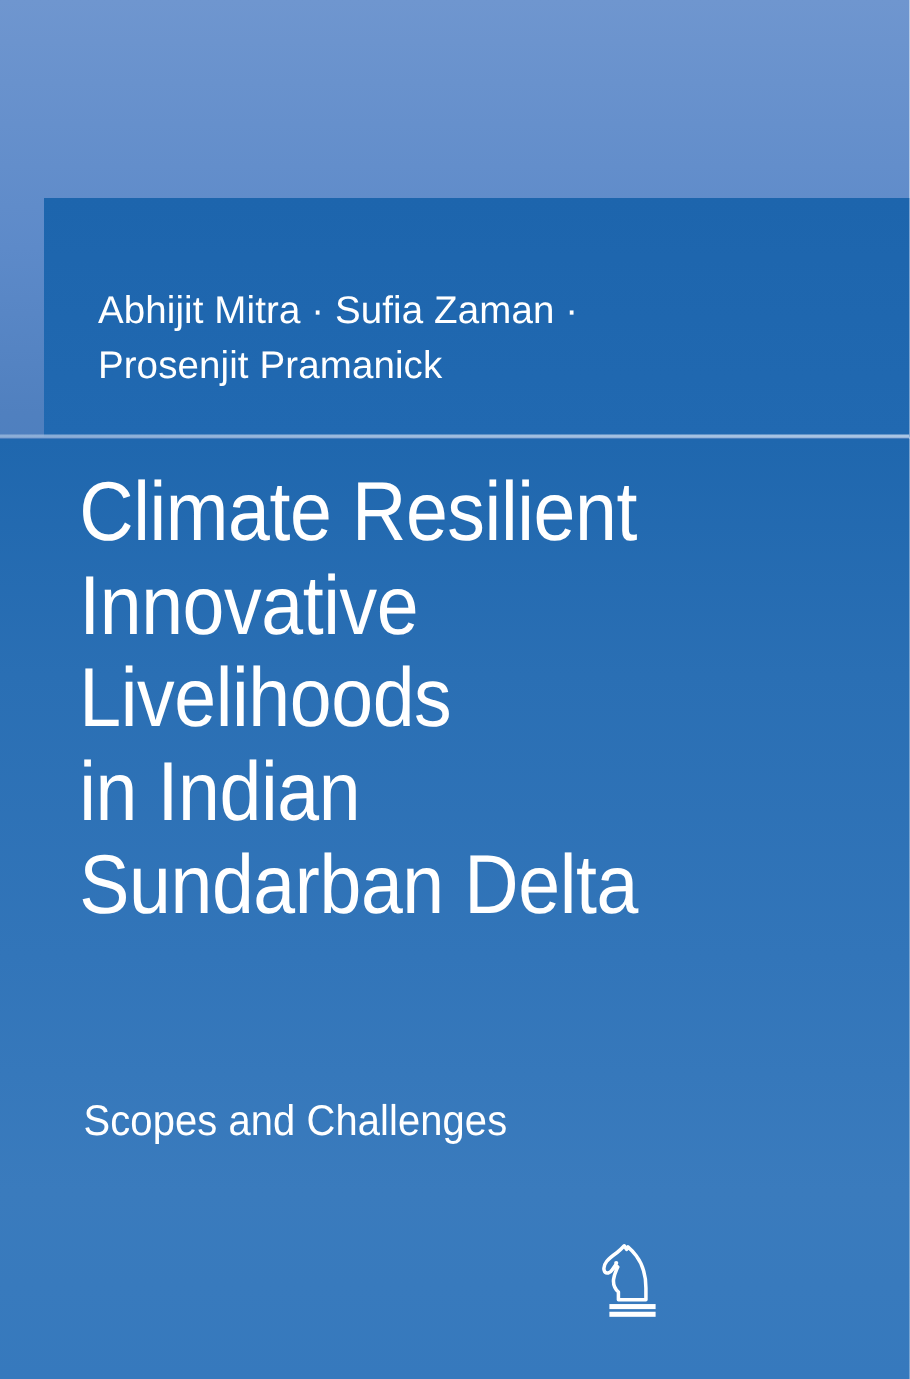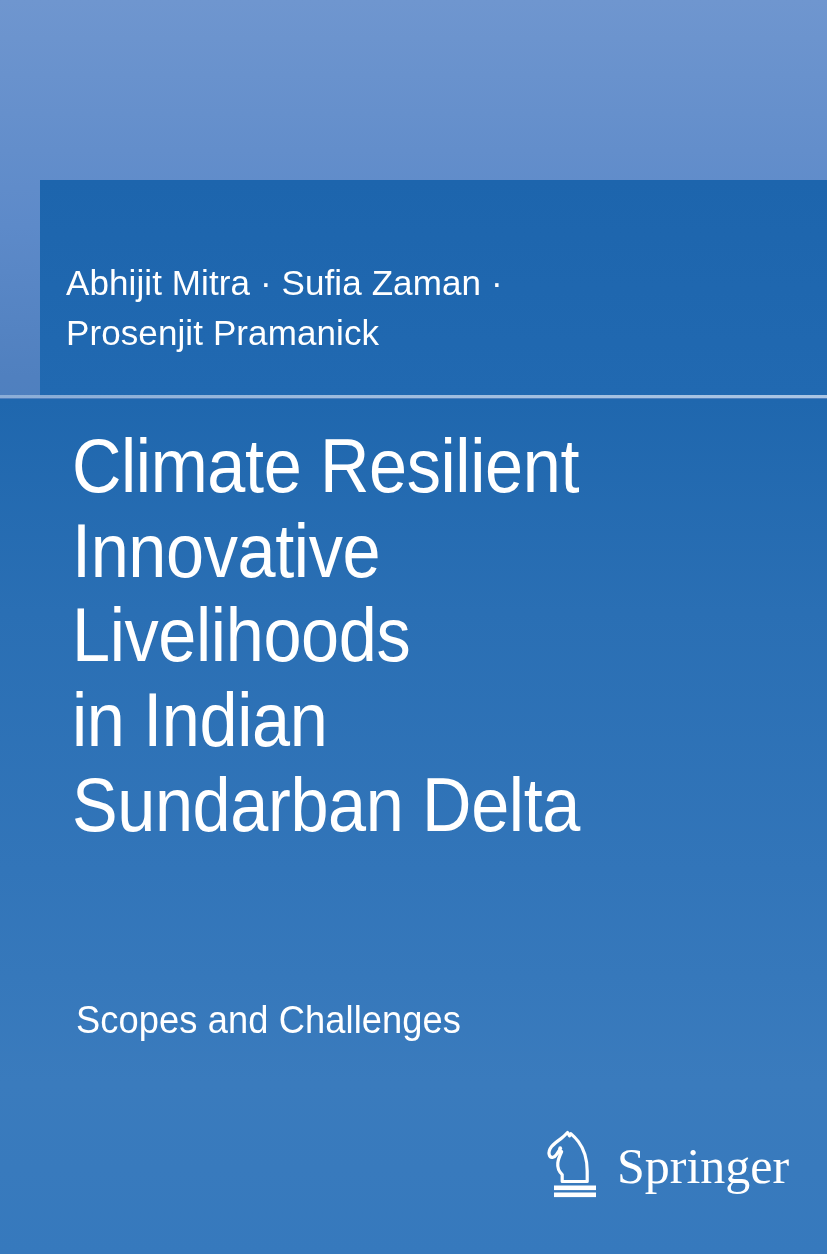--- a/index.html
+++ b/index.html
@@ -38,21 +38,21 @@
     left: 0;
     top: 395px;
     width: 827px;
     height: 3px;
     background: linear-gradient(90deg, rgba(150,181,219,0.85) 0%, rgba(163,191,224,0.95) 40%, rgba(170,197,228,1) 100%);
   }
 
   
   .authors {
     position: absolute;
-    left: 66px;
+    left: 89px;
     top: 258px;
     width: 680px;
     color: #ffffff;
     font-size: 35px;
     line-height: 1.43;
     font-weight: 400;
     letter-spacing: 0.1px;
     font-stretch: condensed;
     white-space: pre-wrap;
   }
@@ -141,16 +141,15 @@
 
   <div class="logo">
     <svg class="logo-mark" viewBox="0 0 64 74" aria-hidden="true">
       <g fill="none" stroke="#ffffff" stroke-width="3.2" stroke-linejoin="round" stroke-linecap="round">
         <path d="M24.5 6.5 C22.0 9.2 20.2 11.0 18.0 12.6 C14.2 15.3 11.0 17.6 8.6 20.6 C6.4 23.4 5.6 26.2 6.2 28.6 C6.7 30.6 8.3 31.6 10.0 31.2 C11.4 30.9 12.6 29.8 13.6 28.3 L16.6 24.0 L18.6 25.8 C16.8 29.6 15.2 33.4 14.8 37.0 C14.3 41.4 15.9 45.6 19.2 48.6 L19.2 55.5 L44.2 55.5 L44.2 45.0 C44.2 33.0 41.0 23.0 35.4 15.6 C33.2 12.7 30.6 10.0 27.8 7.6 L26.6 9.8 L24.5 6.5 Z"></path>
         <circle cx="17.2" cy="22.2" r="1.9" fill="#ffffff" stroke="none"></circle>
       </g>
       <rect x="11" y="59.5" width="42" height="4.6" fill="#ffffff"></rect>
       <rect x="11" y="66.5" width="42" height="4.6" fill="#ffffff"></rect>
     </svg>
-    <span class="logo-word">Springer</span>
   </div>
 
 </div>
 
 </body></html>

